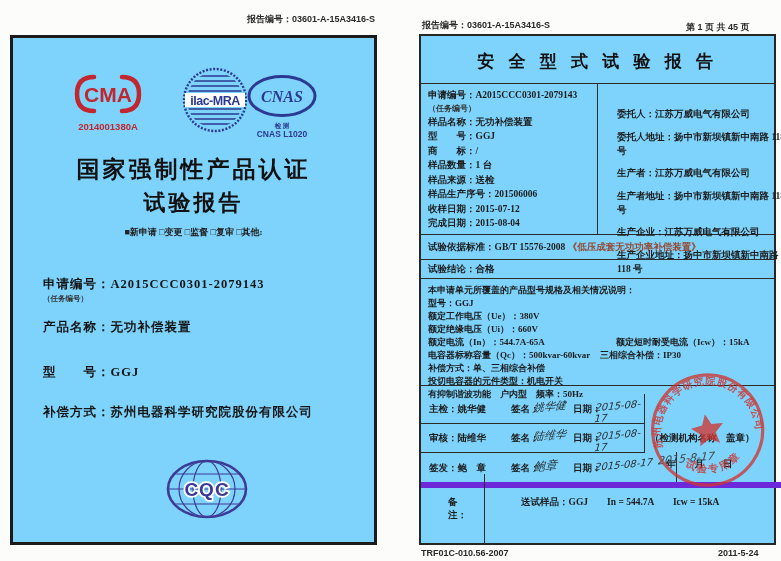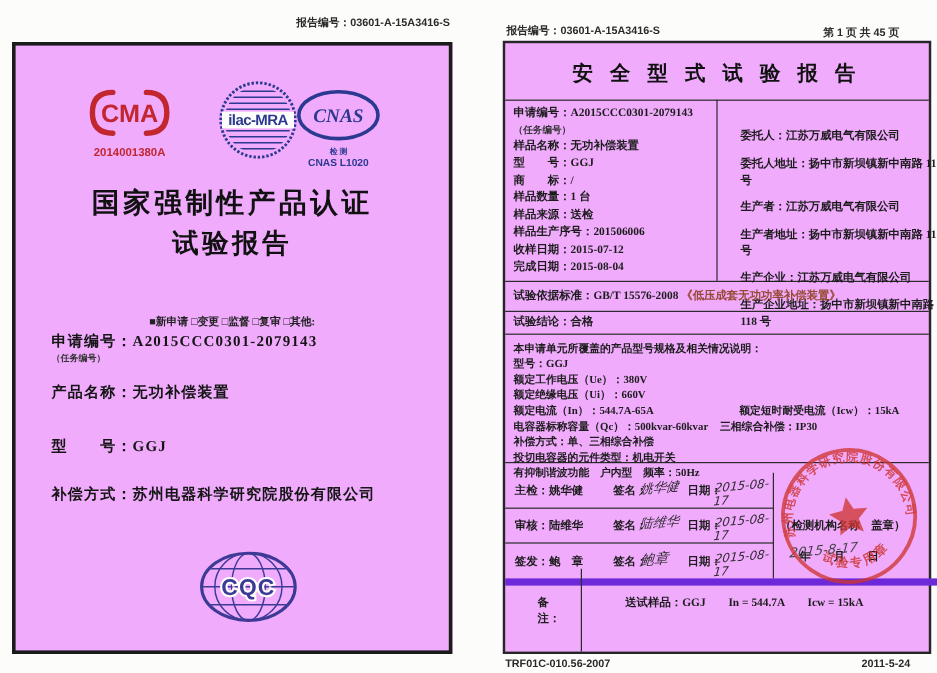--- a/index.html
+++ b/index.html
@@ -1,25 +1,25 @@
 <!DOCTYPE html>
 <html><head>
 <meta charset="utf-8">
 <style>
   html,body{margin:0;padding:0;background:#e8e8e4;}
   .screen{position:relative;width:781px;height:561px;background:#fcfcfa;overflow:hidden;
           font-family:"Liberation Serif","DejaVu Serif",serif;color:#1e1e1e;}
   .abs{position:absolute;}
-  .page{position:absolute;background:#f0abfc;}
+  .page{position:absolute;background:#7dd3fc;}
   .page-left{left:10px;top:35px;width:361px;height:504px;border:3px solid #1b1b1b;}
   .page-right{left:419px;top:34px;width:353px;height:507px;border:2px solid #262626;}
   .hdr-sm{font-family:"Liberation Sans","DejaVu Sans",sans-serif;font-size:9px;font-weight:700;color:#2a2a2a;}
   .kai{font-family:"Liberation Serif","DejaVu Serif",serif;}
   .title-big{font-size:23px;font-weight:700;letter-spacing:3px;text-align:center;color:#111;}
-  .chkline{font-size:9px;font-weight:600;text-align:center;color:#222;margin-top:36px;}
+  .chkline{font-size:9px;font-weight:600;text-align:center;color:#222;}
   .fieldrow{font-size:12.5px;font-weight:700;color:#151515;letter-spacing:1px;}
   .fieldsub{font-size:7.5px;font-weight:600;color:#333;letter-spacing:0;}
   .r-title{font-size:17px;font-weight:700;letter-spacing:5px;text-align:center;color:#111;}
   .cellline{font-size:9.5px;font-weight:600;color:#1c1c1c;line-height:14.5px;white-space:nowrap;}
   .cellline-sm{font-size:8px;font-weight:600;color:#333;line-height:12px;}
   .client li{font-size:9.5px;font-weight:600;color:#1c1c1c;line-height:14px;margin:0 0 8.5px 0;list-style:none;}
   .specline{font-size:9px;font-weight:600;color:#1c1c1c;line-height:13px;position:relative;white-space:nowrap;}
   .row-b{border-bottom:1px solid #2b2b2b;}
   .sigrow{position:absolute;left:0;width:223px;border-bottom:1px solid #2b2b2b;border-right:1px solid #2b2b2b;}
   .sigtxt{font-size:9.5px;font-weight:600;color:#1c1c1c;}
@@ -179,21 +179,21 @@
       </div>
 
       <div class="sigrow" style="top:29px;height:29px;">
         <span class="sigtxt abs" style="left:8px;top:9px;">审核：陆维华</span>
         <span class="sigtxt abs" style="left:90px;top:9px;">签名：</span>
         <span class="hand abs" style="left:112px;top:5px;font-size:11px;">陆维华</span>
         <span class="sigtxt abs" style="left:152px;top:9px;">日期：</span>
         <span class="hand abs" style="left:174px;top:6px;font-size:10px;">2015-08-17</span>
       </div>
 
-      <div class="sigrow" style="top:58px;height:30px;border-bottom:none;">
+      <div class="sigrow" style="top:58px;height:30px;border-bottom:none;padding-left:32px;">
         <span class="sigtxt abs" style="left:8px;top:10px;">签发：鲍　章</span>
         <span class="sigtxt abs" style="left:90px;top:10px;">签名：</span>
         <span class="hand abs" style="left:112px;top:6px;font-size:12px;">鲍章</span>
         <span class="sigtxt abs" style="left:152px;top:10px;">日期：</span>
         <span class="hand abs" style="left:174px;top:7px;font-size:10px;">2015-08-17</span>
       </div>
 
       <div class="abs" style="left:223px;top:0;width:130px;height:88px;">
         <div class="sigtxt abs" style="left:6px;top:38px;letter-spacing:0;">（检测机构名称　盖章）</div>
         <div class="sigtxt abs" style="left:22px;top:64px;">年　　月　　日</div>

